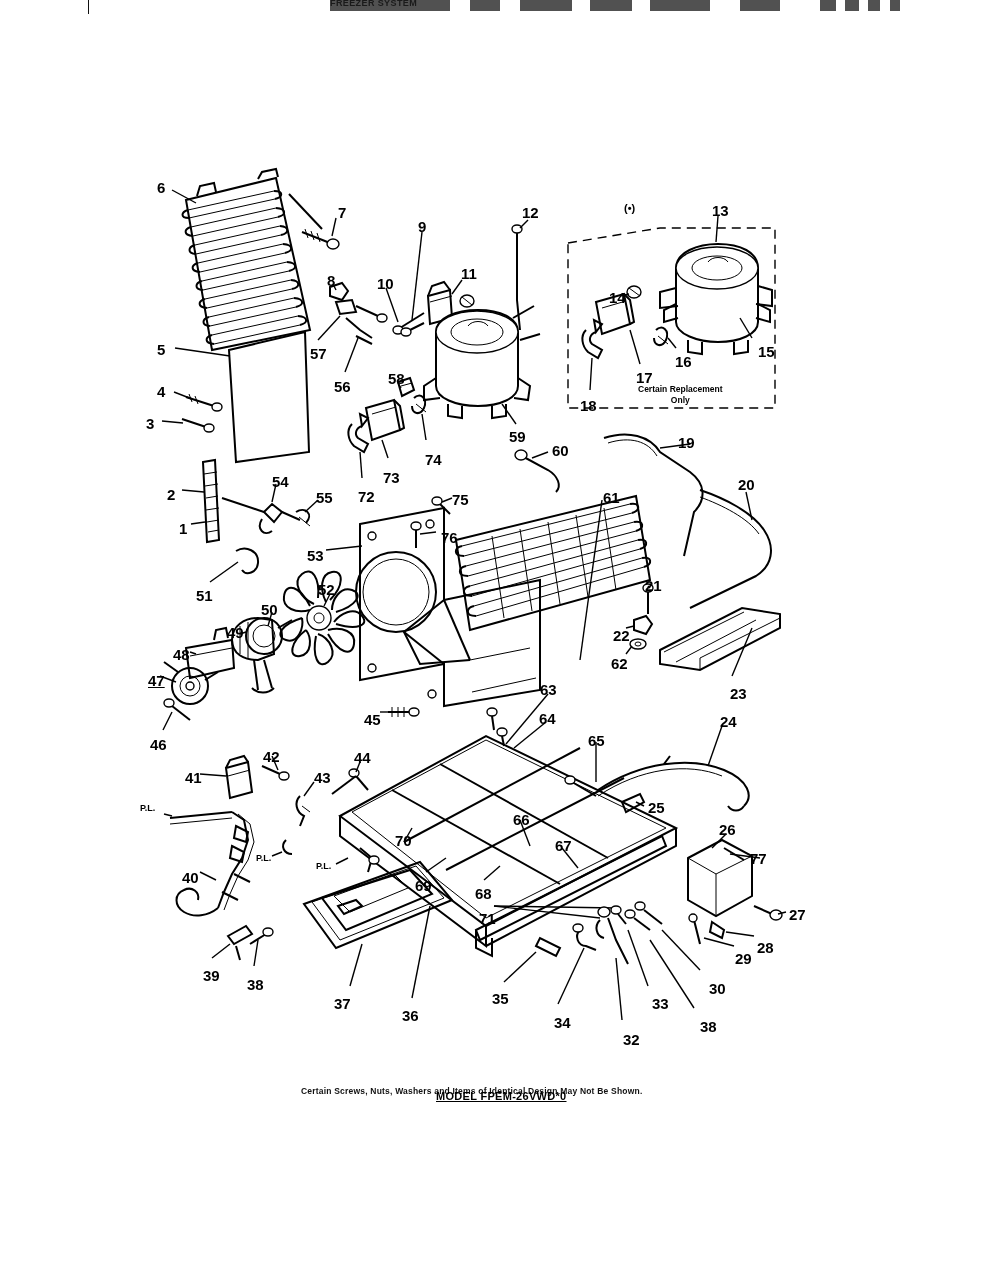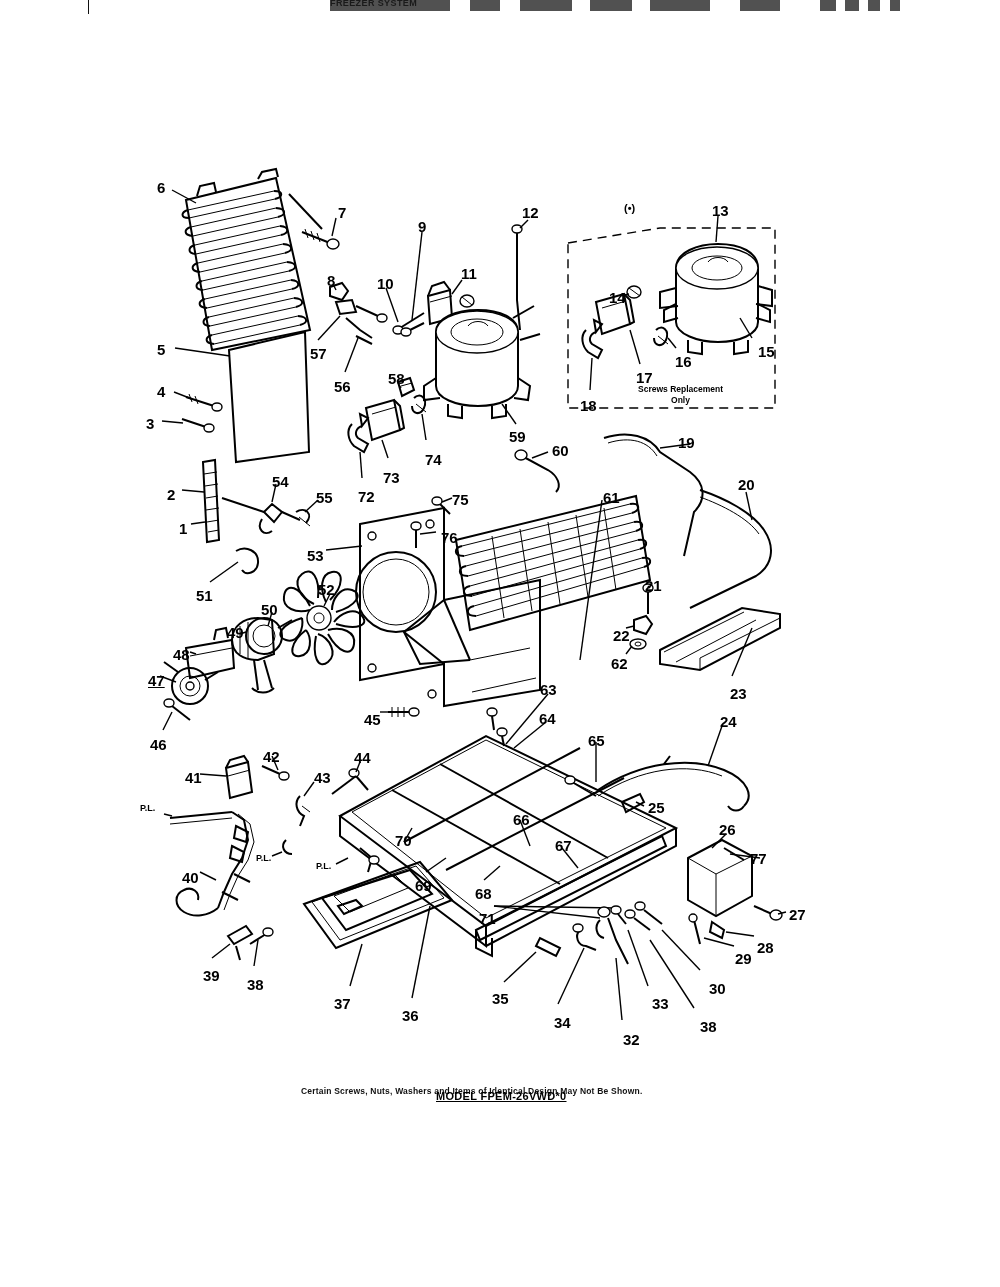--- a/index.html
+++ b/index.html
@@ -689,21 +689,21 @@
       <path class="med" d="M360 848 L372 858 L368 872"></path>
       <ellipse class="wfill" cx="374" cy="860" rx="5" ry="4"></ellipse>
     </g>
 
   </svg>
 
   <div class="top-text" style="left:330px; width:500px;">FREEZER SYSTEM</div>
 
   <div class="callout sm" style="left:624px; top:203px;">(•)</div>
   <div class="svc-box-label" style="left:638px; top:384px;">
-    <span>Screws Replacement</span><br>
+    <span>Certain Replacement</span><br>
     <span>Only</span>
   </div>
 
   <div class="pl-label" style="left:140px; top:803px;">P.L.</div>
   <div class="pl-label" style="left:256px; top:853px;">P.L.</div>
   <div class="pl-label" style="left:316px; top:861px;">P.L.</div>
 
   <div class="callout" style="left:157px; top:180px;">6</div>
   <div class="callout" style="left:338px; top:205px;">7</div>
   <div class="callout" style="left:418px; top:219px;">9</div>

